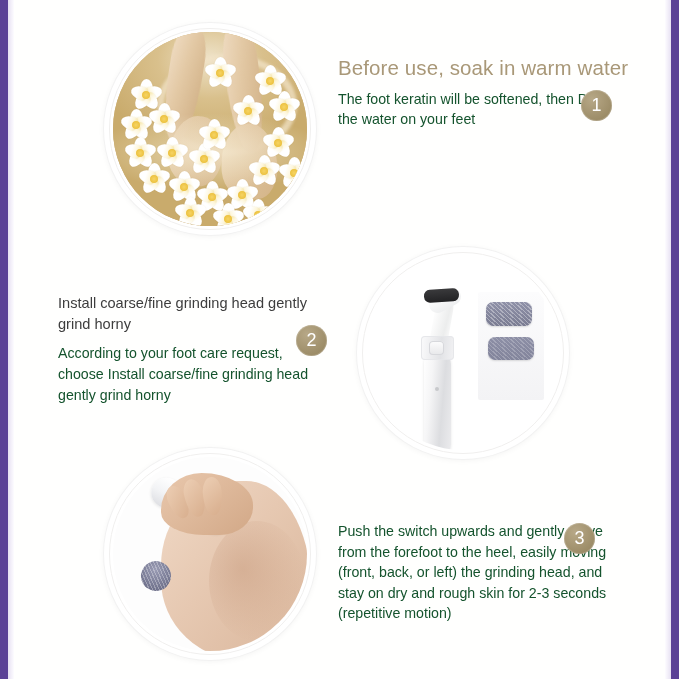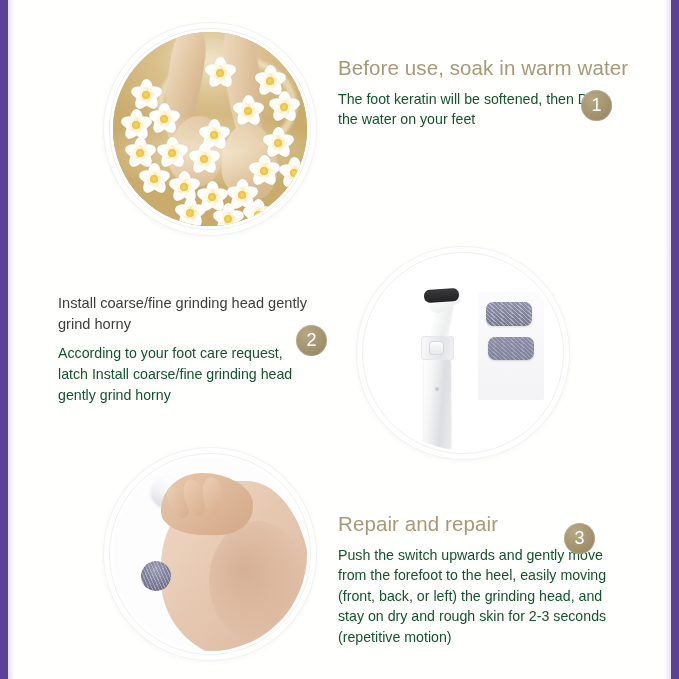--- a/index.html
+++ b/index.html
@@ -475,38 +475,37 @@
       <div class="dev-btn"></div>
       <div class="dev-dot"></div>
       <div class="refill top"></div>
       <div class="refill bot"></div>
     </div>
     <div class="ring"></div>
   </div>
 
   <div class="step-text" id="text-2">
     <div class="subtitle">Install coarse/fine grinding head gently grind horny</div>
-    <div class="body">According to your foot care request, latch Install coarse/fine grinding head gently grind horny</div>
+    <div class="body">According to your foot care request, choose Install coarse/fine grinding head gently grind horny</div>
   </div>
   <div class="badge" id="badge-2">2</div>
 
   <div class="photo" id="photo-use">
     <div class="inner">
       <div class="use-bg"></div>
       <div class="heel"></div>
       <div class="heel-shade"></div>
       <div class="wand"></div>
       <div class="wand-tip"></div>
       <div class="hand"></div>
       <div class="finger f1"></div>
       <div class="finger f2"></div>
       <div class="finger f3"></div>
     </div>
     <div class="ring"></div>
   </div>
 
   <div class="step-text" id="text-3">
-    <div class="title">Repair and repair</div>
     <div class="body">Push the switch upwards and gently move from the forefoot to the heel, easily moving (front, back, or left) the grinding head, and stay on dry and rough skin for 2-3 seconds (repetitive motion)</div>
   </div>
   <div class="badge" id="badge-3">3</div>
 
 </div>
 
 </body></html>

